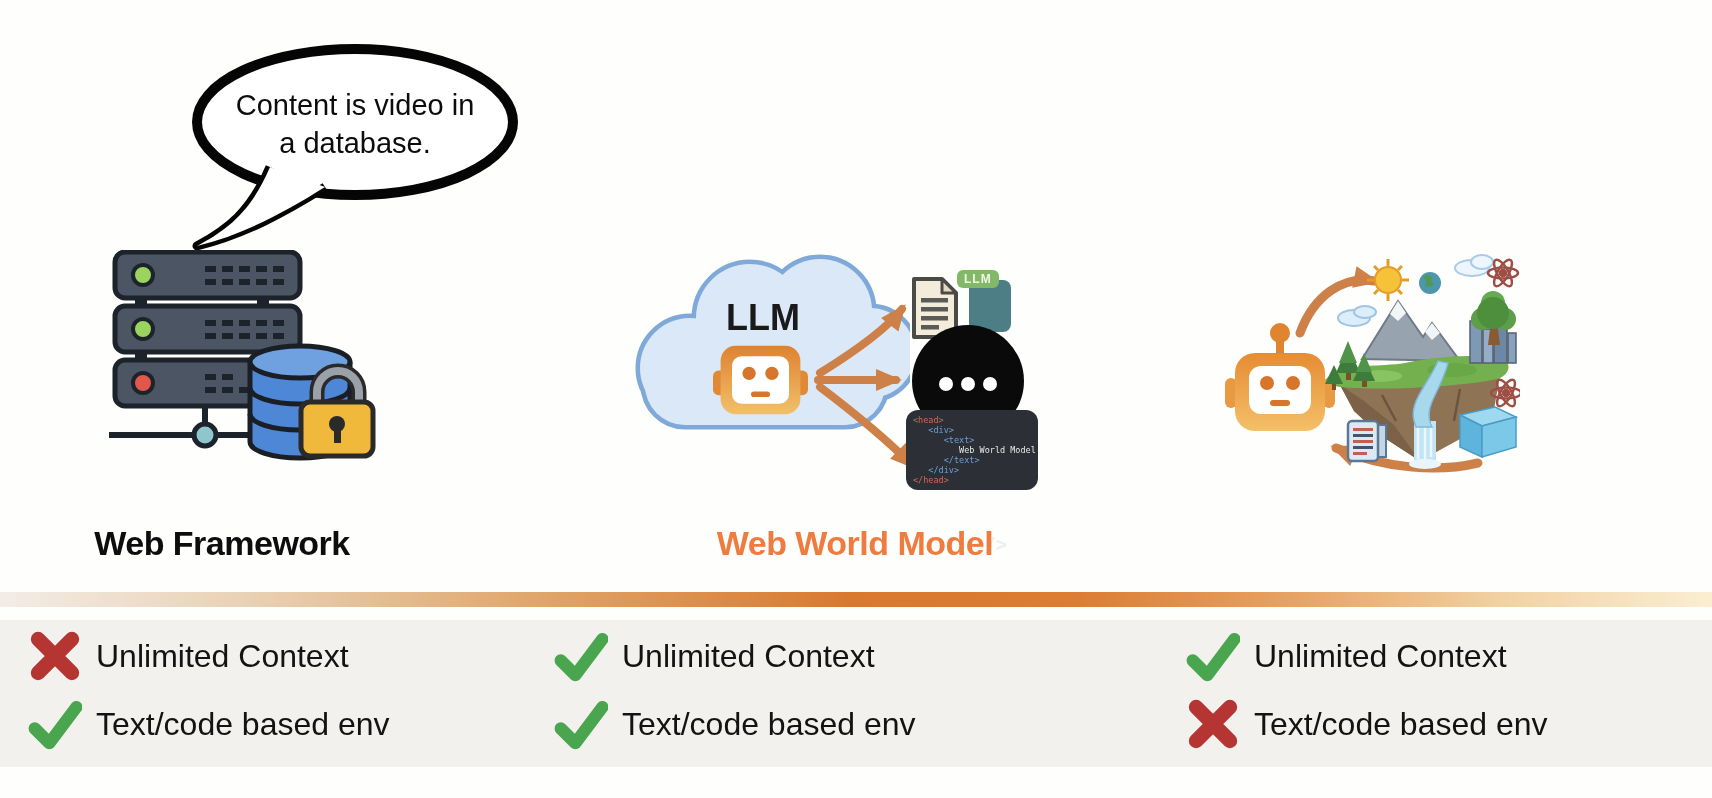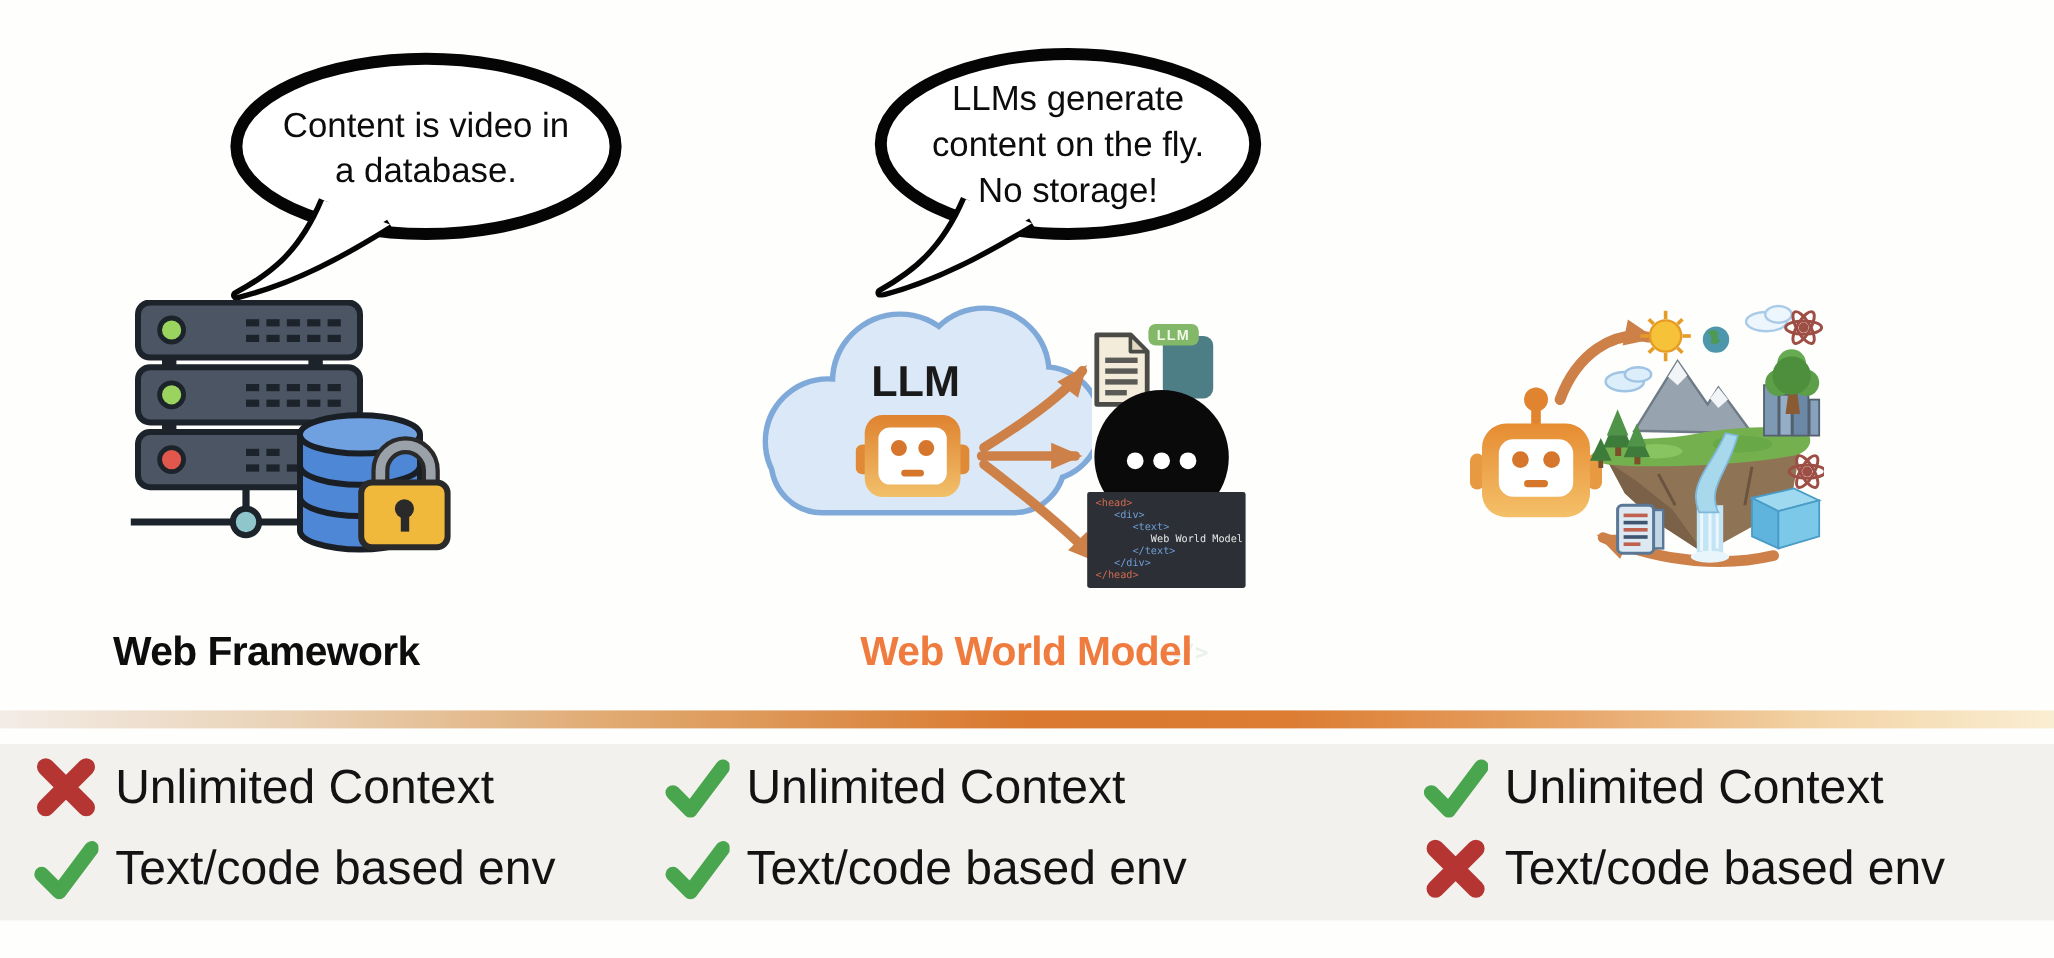--- a/index.html
+++ b/index.html
@@ -17,65 +17,55 @@
   
   .col-title{position:absolute;top:524px;transform:translateX(-50%);
     font-size:34px;font-weight:bold;letter-spacing:-0.5px;white-space:nowrap;color:#0d0d0d;}
   .col-title.accent{color:#F07B3F;}
 
   
   .divider{position:absolute;left:0;top:592px;width:1712px;height:15px;
     background:linear-gradient(90deg,#f3ece6 0%,#e9d2b6 14%,#dfa468 32%,#d9782e 50%,#dc7d33 63%,#e7a466 76%,#f2d2a4 88%,#faeed2 100%);}
   .feature-panel{position:absolute;left:0;top:620px;width:1712px;height:147px;background:#f3f1ee;}
   .feature-row{position:absolute;display:flex;align-items:center;gap:14px;height:56px;}
-  .feature-label{font-size:40px;color:#131313;white-space:nowrap;}
+  .feature-label{font-size:32px;color:#131313;white-space:nowrap;}
   .feature-icon{width:54px;height:54px;flex:0 0 auto;}
   .feature-icon svg{display:none;width:54px;height:54px;}
   .feature-icon.status-yes svg.check-icon{display:block;}
   .feature-icon.status-no svg.cross-icon{display:block;}
 
   
   .cloud-label{position:absolute;left:718px;top:297px;width:90px;text-align:center;
     font-size:36px;font-weight:bold;color:#1a1a1a;}
   .code-file-badge{position:absolute;left:957px;top:270px;background:#82b868;color:#f0f7e6;
     font-size:12px;font-weight:bold;padding:2px 7px;border-radius:6px;letter-spacing:1px;}
   .code-file-glyph{position:absolute;left:967px;top:288px;width:46px;text-align:center;
     font-family:"DejaVu Sans Mono",monospace;font-size:19px;font-weight:bold;color:#e9f1ec;}
   .code-panel{position:absolute;left:906px;top:410px;width:132px;height:80px;background:#2c2f36;
-    border-radius:2px;padding:5px 7px;box-sizing:border-box;}
+    border-radius:12px;padding:5px 7px;box-sizing:border-box;}
   .code-line{font-family:"DejaVu Sans Mono",monospace;font-size:8.5px;line-height:10px;white-space:pre;}
   .code-line.tag-salmon{color:#cf6a4f;}
   .code-line.tag-blue{color:#6e9fd6;}
   .code-line.plain{color:#e8e8e8;}
 </style>
 </head>
 <body>
 
 <div class="figure">
 
   <div class="bubble" style="left:175px;top:22px;">
     <svg width="360" height="230" viewBox="0 0 360 230">
       <ellipse cx="180" cy="100" rx="158" ry="73" fill="#fff" stroke="#050505" stroke-width="10"></ellipse>
       <path d="M95,145 C 76,190 52,208 22,224 C 70,212 110,190 150,165" fill="#fff" stroke="#050505" stroke-width="9" stroke-linejoin="round"></path>
       <path d="M95,145 C 76,190 52,208 22,224 C 70,212 110,190 150,165 Z" fill="#fff" stroke="none"></path>
     </svg>
     <div class="bubble-text">Content is video in
 a database.</div>
   </div>
 
-  <div class="bubble" style="left:710px;top:18px;">
-    <svg width="360" height="230" viewBox="0 0 360 230">
-      <ellipse cx="180" cy="102" rx="156" ry="75" fill="#fff" stroke="#050505" stroke-width="10"></ellipse>
-      <path d="M95,148 C 76,192 52,210 24,226 C 70,214 110,192 150,168" fill="#fff" stroke="#050505" stroke-width="9" stroke-linejoin="round"></path>
-      <path d="M95,148 C 76,192 52,210 24,226 C 70,214 110,192 150,168 Z" fill="#fff" stroke="none"></path>
-    </svg>
-    <div class="bubble-text" style="top:24px;height:158px;">LLMs generate
-content on the fly.
-No storage!</div>
-  </div>
 
 
   <svg class="abs" style="left:105px;top:250px;" width="300" height="212" viewBox="0 0 300 212">
     <g>
 
       <rect x="30" y="44" width="12" height="16" fill="#1c232b"></rect>
         <rect x="152" y="44" width="12" height="16" fill="#1c232b"></rect>
       <rect x="30" y="98" width="12" height="16" fill="#1c232b"></rect>
         <rect x="152" y="98" width="12" height="16" fill="#1c232b"></rect>
 

